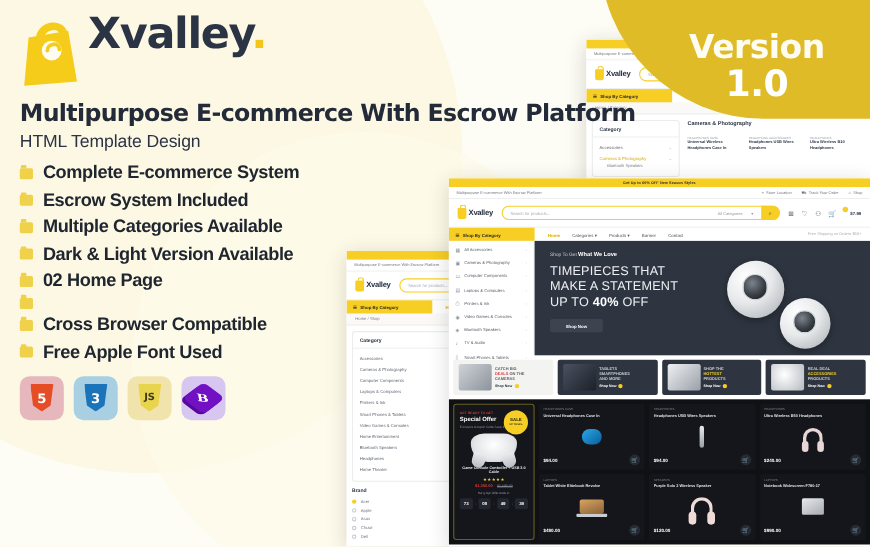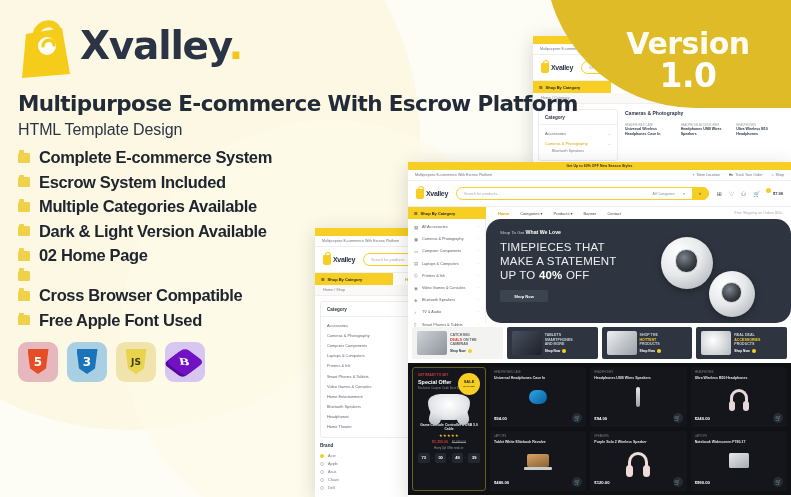--- a/index.html
+++ b/index.html
@@ -37,21 +37,21 @@
     opacity: .7;
   }
 
   
   .left-col {
     position: absolute;
     left: 18px; top: 12px;
     width: 330px;
     z-index: 20;
   }
-  .logo-row { display: flex; align-items: center; gap: 2px; margin-bottom: 10px; }
+  .logo-row { display: flex; align-items: flex-start; gap: 2px; margin-bottom: 10px; }
   .bag-icon { width: 60px; height: 70px; position: relative; flex: 0 0 auto; }
   .brand-name {
     font-size: 39px; font-weight: 800; color: #2b3445;
     letter-spacing: -1.2px; line-height: 1; margin-bottom: 4px;
     font-family: "DejaVu Sans", sans-serif;
   }
   .brand-dot { color: #f5c518; }
 
   .headline {
     font-size: 21.5px; font-weight: 800; color: #232b38;
@@ -263,21 +263,20 @@
     padding: 3.6px 6px; font-size: 3.8px; color: #5d626c;
   }
   .side-item .ic { width: 5px; color: #8a8f98; font-size: 4.5px; }
   .side-item .lbl { flex: 1; padding-left: 3px; white-space: nowrap; overflow: hidden; }
   .side-item .arw { font-size: 3.6px; color: #c0c4cb; }
 
   
   .hero {
     flex: 1; background: #2e3540; position: relative; overflow: hidden;
     padding: 10px 0 0 14px;
-    border-radius: 15px;
   }
   .hero-kicker { font-size: 4.4px; color: #c9ccd2; margin-bottom: 5px; }
   .hero-kicker b { color: #fff; font-size: 5.2px; }
   .hero-title {
     font-size: 11.5px; line-height: 1.22; color: #eceef1; font-weight: 400;
     letter-spacing: .2px; font-family: "Liberation Sans", sans-serif;
   }
   .hero-title b { font-weight: 800; color: #fff; }
   .hero-btn {
     margin-top: 8px; width: 48px; height: 12px; background: #3c4450;

